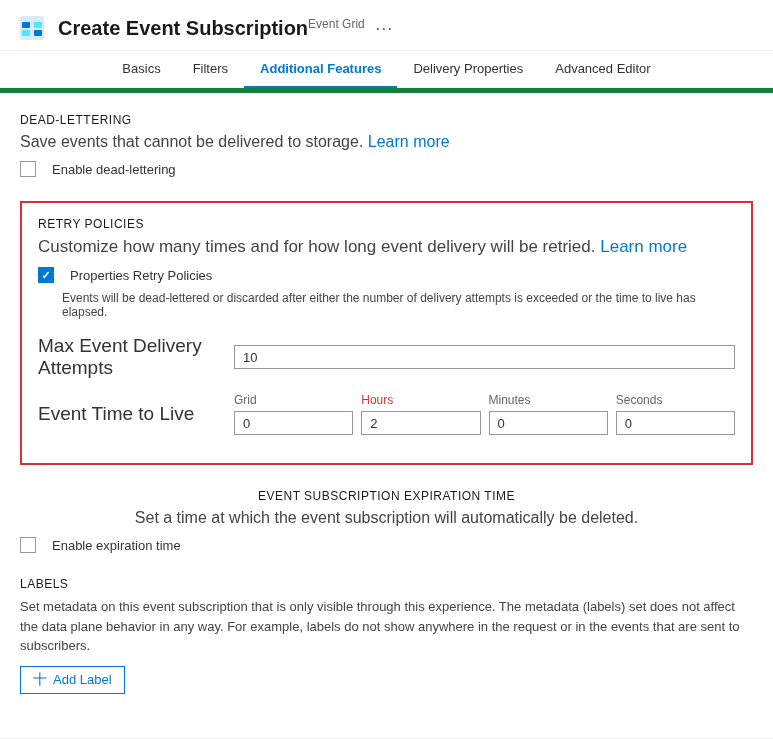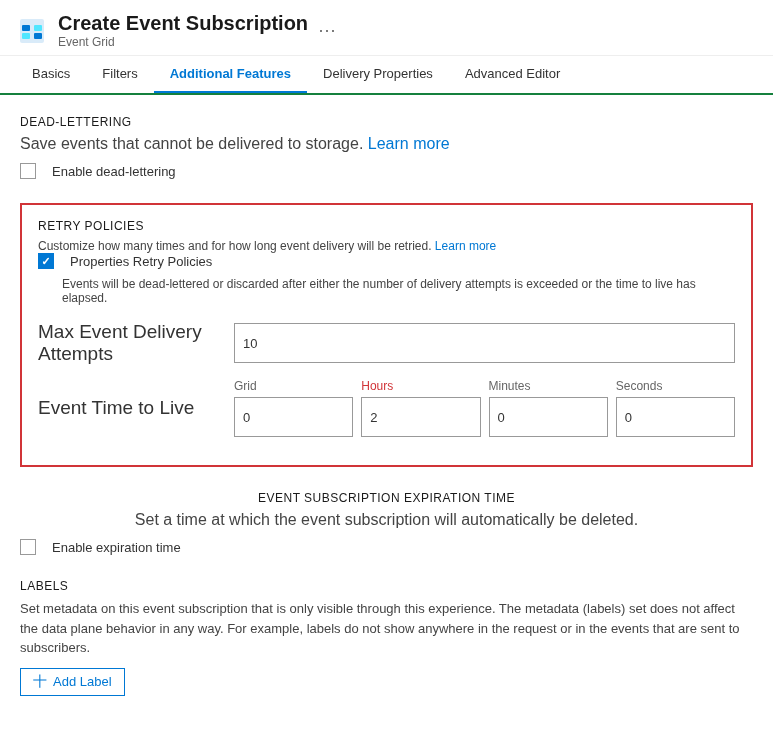--- a/index.html
+++ b/index.html
@@ -1,26 +1,26 @@
 <!DOCTYPE html>
 <html><head>
   <meta charset="utf-8">
   <style>
     * { box-sizing: border-box; margin: 0; padding: 0; }
     body { font-family: 'Segoe UI', Arial, sans-serif; font-size: 13px; color: #333; background: #fff; width: 773px; min-height: 739px; }
 
     .header { display: flex; align-items: center; padding: 12px 16px 6px 16px; border-bottom: 1px solid #eee; }
     .header-icon { width: 32px; height: 32px; margin-right: 10px; display: flex; align-items: center; justify-content: center; }
     .header-icon svg { width: 28px; height: 28px; }
-    .header-text { display: flex; flex-direction: column; }
+    .header-text { display: flex; }
     .header-title { font-size: 20px; font-weight: 600; color: #1a1a1a; }
     .header-subtitle { font-size: 12px; color: #666; }
     .header-more { margin-left: 10px; color: #666; font-size: 18px; cursor: pointer; }
 
-    .tabs { display: flex; padding: 0 16px; border-bottom: 2px solid #15803d; }
+    .tabs { display: flex; padding: 0 16px; border-bottom: 5px solid #15803d; justify-content: center; }
     .tab { padding: 10px 16px; font-size: 13px; cursor: pointer; color: #333; border-bottom: 2px solid transparent; text-decoration: none; }
     .tab.active { color: #0078d4; border-bottom: 2px solid #0078d4; font-weight: 600; }
 
     .content { padding: 20px 20px; overflow-y: auto; max-height: 650px; }
 
     .section { margin-bottom: 24px; }
     .section-title { font-size: 12px; font-weight: 400; color: #1a1a1a; text-transform: uppercase; letter-spacing: 0.5px; margin-bottom: 6px; }
     .section-desc { font-size: 16px; color: #444; margin-bottom: 10px; }
     .learn-more { color: #0078d4; text-decoration: none; cursor: pointer; }
 
@@ -34,29 +34,29 @@
     .checkbox.checked { background: #0078d4; border-color: #0078d4; }
     .checkbox.checked::after { content: '✓'; color: #fff; font-size: 11px; font-weight: bold; }
 
     .retry-box {
       border: 2px solid #d13438;
       padding: 14px 16px;
       margin-bottom: 24px;
       background: #fff;
     }
 
-    .retry-desc { font-size: 12px; color: #444; }
+    .retry-desc { font-size: 17px; color: #444; margin-bottom: 10px; }
     .retry-note { font-size: 12px; color: #444; margin: 8px 0 16px 24px; }
 
     .form-row { display: flex; align-items: center; margin-bottom: 14px; gap: 16px; }
     .form-label { font-size: 19px; color: #333; width: 180px; flex-shrink: 0; }
     .form-input { flex: 1; }
 
     input[type="text"], input[type="number"] {
-      height: 40px;
+      height: 24px;
       border: 1px solid #999;
       padding: 0 8px;
       font-size: 13px;
       color: #333;
       background: #fff;
       outline: none;
       width: 100%;
     }
 
     .time-fields { display: flex; gap: 8px; flex: 1; }

